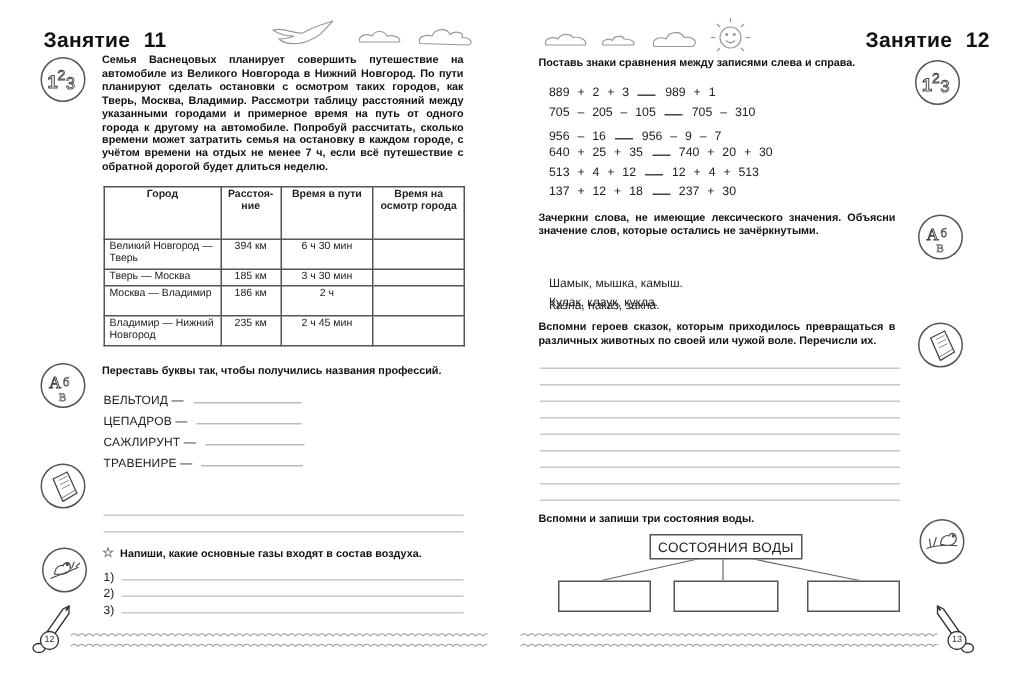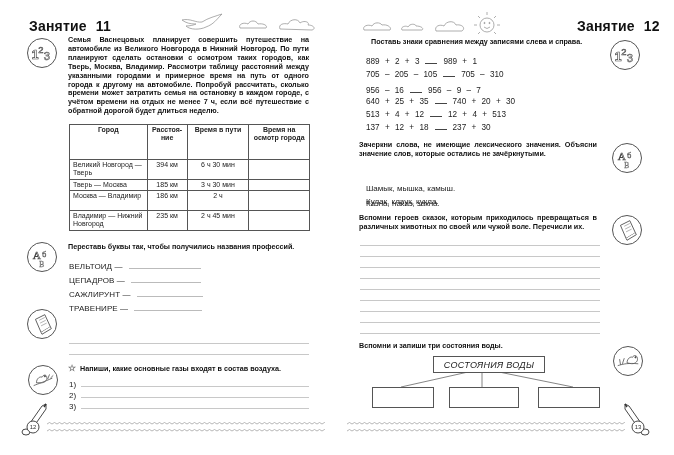--- a/index.html
+++ b/index.html
@@ -183,21 +183,21 @@
           <line x1="134" y1="24" x2="132" y2="22"></line>
           <line x1="116" y1="24" x2="118" y2="22"></line>
       </g>
     </g>
   </svg>
 
   <div class="abs lesson-title" style="left:240px; top:18px;">
     <span>Занятие</span><span class="num">12</span>
   </div>
 
-  <div class="abs task" style="left:22px; top:38px; width:238px;margin-left:12px;">Поставь знаки сравнения между записями слева и справа.</div>
+  <div class="abs task" style="left:22px; top:38px; width:238px;">Поставь знаки сравнения между записями слева и справа.</div>
 
   <div class="badge" style="left:273px; top:40px;">
     <svg viewBox="0 0 30 30">
         <text x="4" y="21" font-size="13" font-family="Liberation Sans, sans-serif" font-weight="bold" fill="#fff" stroke="#444" stroke-width="0.7">1</text>
         <text x="11" y="15" font-size="10" font-family="Liberation Sans, sans-serif" fill="#fff" stroke="#444" stroke-width="0.6">2</text>
         <text x="17" y="22" font-size="12" font-family="Liberation Sans, sans-serif" fill="#fff" stroke="#444" stroke-width="0.6">3</text>
       </svg>
   </div>
 
   <div id="expr-list">
@@ -264,21 +264,21 @@
       </svg>
   </div>
 
   <svg class="deco" style="left:30px; top:352px;" width="240" height="62">
     <g stroke="#666" stroke-width="0.8" fill="none">
       <line x1="110" y1="18" x2="34" y2="35"></line>
       <line x1="115" y1="18" x2="115" y2="35"></line>
       <line x1="122" y1="18" x2="206" y2="35"></line>
     </g>
   </svg>
-  <div class="box states-title" style="left:96px; top:356px; width:112px; height:17px;font-style:italic;">СОСТОЯНИЯ ВОДЫ</div>
+  <div class="box states-title" style="left:96px; top:356px; width:102px; height:17px;">СОСТОЯНИЯ ВОДЫ</div>
   <div class="box" style="left:35px; top:387px; width:62px; height:21px;"></div>
   <div class="box" style="left:112px; top:387px; width:70px; height:21px;"></div>
   <div class="box" style="left:201px; top:387px; width:62px; height:21px;"></div>
 
   <svg class="waves" style="left:10px; top:418px;" width="278" height="18">
     <path id="wv3" d="M0,6 Q2.5,3 5,6 Q7.5,3 10,6 Q12.5,3 15,6 Q17.5,3 20,6 Q22.5,3 25,6 Q27.5,3 30,6 Q32.5,3 35,6 Q37.5,3 40,6 Q42.5,3 45,6 Q47.5,3 50,6 Q52.5,3 55,6 Q57.5,3 60,6 Q62.5,3 65,6 Q67.5,3 70,6 Q72.5,3 75,6 Q77.5,3 80,6 Q82.5,3 85,6 Q87.5,3 90,6 Q92.5,3 95,6 Q97.5,3 100,6 Q102.5,3 105,6 Q107.5,3 110,6 Q112.5,3 115,6 Q117.5,3 120,6 Q122.5,3 125,6 Q127.5,3 130,6 Q132.5,3 135,6 Q137.5,3 140,6 Q142.5,3 145,6 Q147.5,3 150,6 Q152.5,3 155,6 Q157.5,3 160,6 Q162.5,3 165,6 Q167.5,3 170,6 Q172.5,3 175,6 Q177.5,3 180,6 Q182.5,3 185,6 Q187.5,3 190,6 Q192.5,3 195,6 Q197.5,3 200,6 Q202.5,3 205,6 Q207.5,3 210,6 Q212.5,3 215,6 Q217.5,3 220,6 Q222.5,3 225,6 Q227.5,3 230,6 Q232.5,3 235,6 Q237.5,3 240,6 Q242.5,3 245,6 Q247.5,3 250,6 Q252.5,3 255,6 Q257.5,3 260,6 Q262.5,3 265,6 Q267.5,3 270,6 Q272.5,3 275,6 Q277.5,3 280,6" fill="none" stroke="#9a9a9a" stroke-width="0.7"></path>
     <path id="wv4" d="M0,13 Q2.5,10 5,13 Q7.5,10 10,13 Q12.5,10 15,13 Q17.5,10 20,13 Q22.5,10 25,13 Q27.5,10 30,13 Q32.5,10 35,13 Q37.5,10 40,13 Q42.5,10 45,13 Q47.5,10 50,13 Q52.5,10 55,13 Q57.5,10 60,13 Q62.5,10 65,13 Q67.5,10 70,13 Q72.5,10 75,13 Q77.5,10 80,13 Q82.5,10 85,13 Q87.5,10 90,13 Q92.5,10 95,13 Q97.5,10 100,13 Q102.5,10 105,13 Q107.5,10 110,13 Q112.5,10 115,13 Q117.5,10 120,13 Q122.5,10 125,13 Q127.5,10 130,13 Q132.5,10 135,13 Q137.5,10 140,13 Q142.5,10 145,13 Q147.5,10 150,13 Q152.5,10 155,13 Q157.5,10 160,13 Q162.5,10 165,13 Q167.5,10 170,13 Q172.5,10 175,13 Q177.5,10 180,13 Q182.5,10 185,13 Q187.5,10 190,13 Q192.5,10 195,13 Q197.5,10 200,13 Q202.5,10 205,13 Q207.5,10 210,13 Q212.5,10 215,13 Q217.5,10 220,13 Q222.5,10 225,13 Q227.5,10 230,13 Q232.5,10 235,13 Q237.5,10 240,13 Q242.5,10 245,13 Q247.5,10 250,13 Q252.5,10 255,13 Q257.5,10 260,13 Q262.5,10 265,13 Q267.5,10 270,13 Q272.5,10 275,13 Q277.5,10 280,13" fill="none" stroke="#9a9a9a" stroke-width="0.7"></path>
   </svg>
 
   <svg class="deco" style="left:286px; top:402px;" width="30" height="36">

